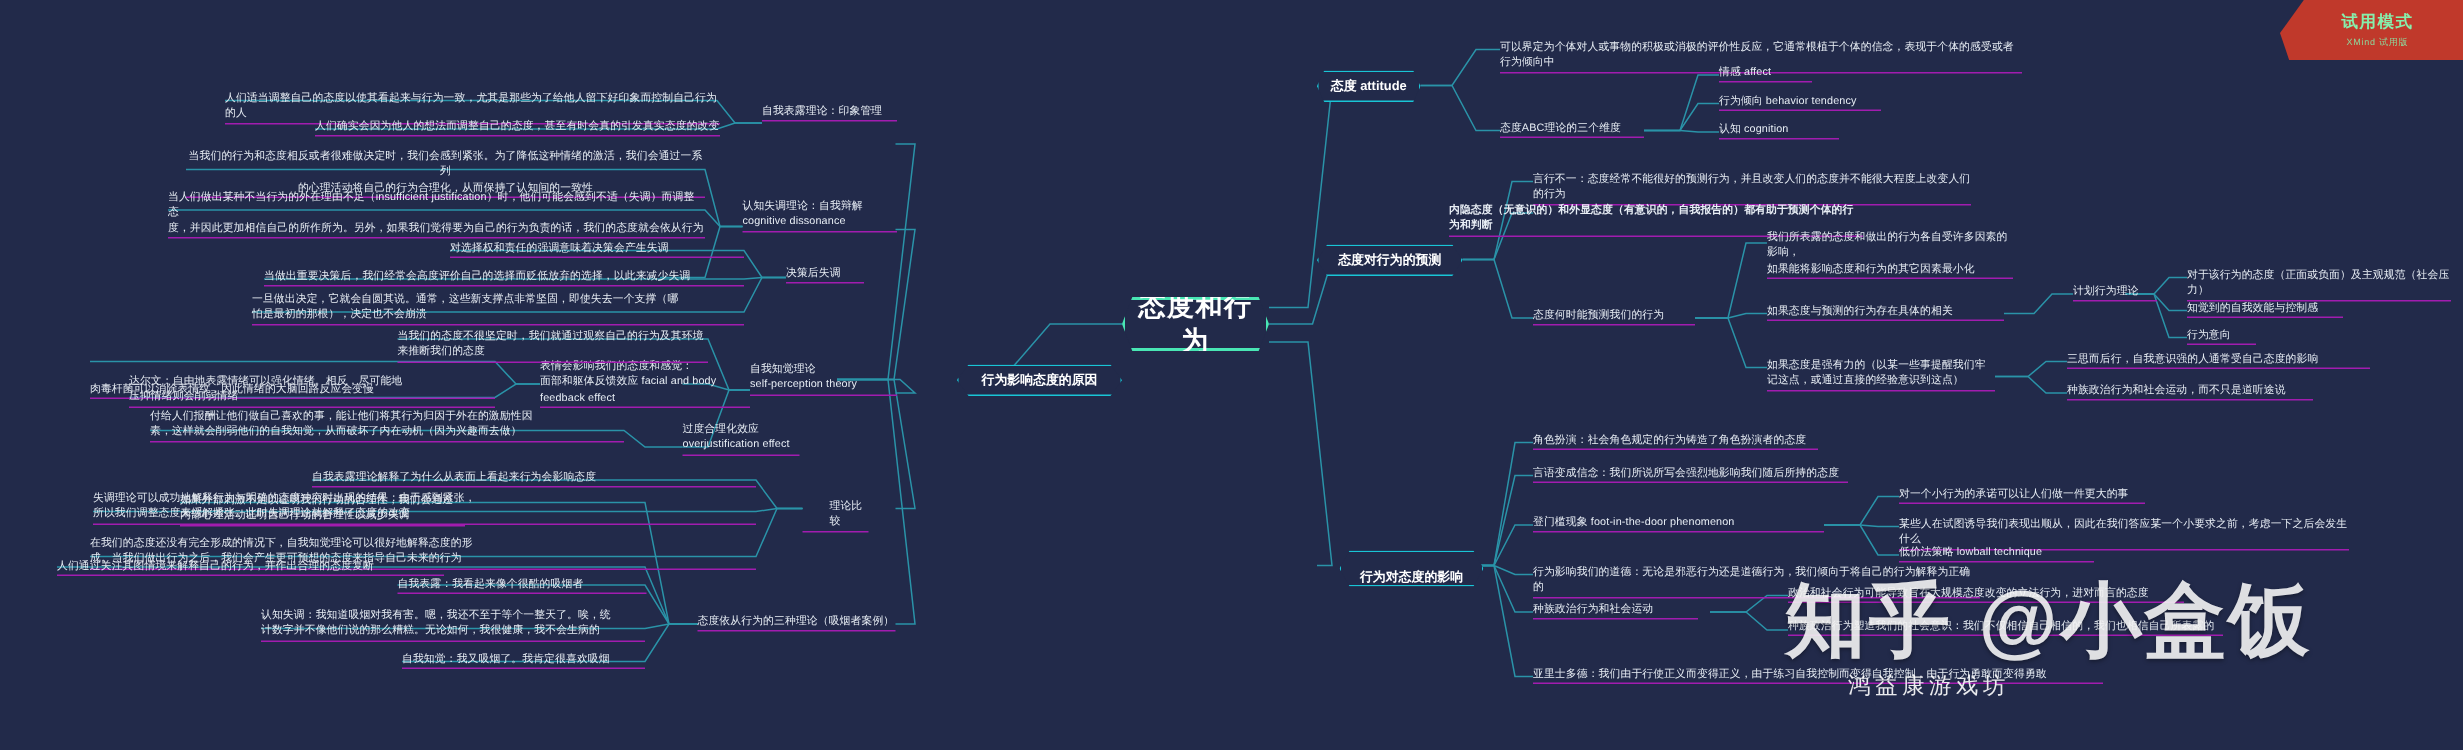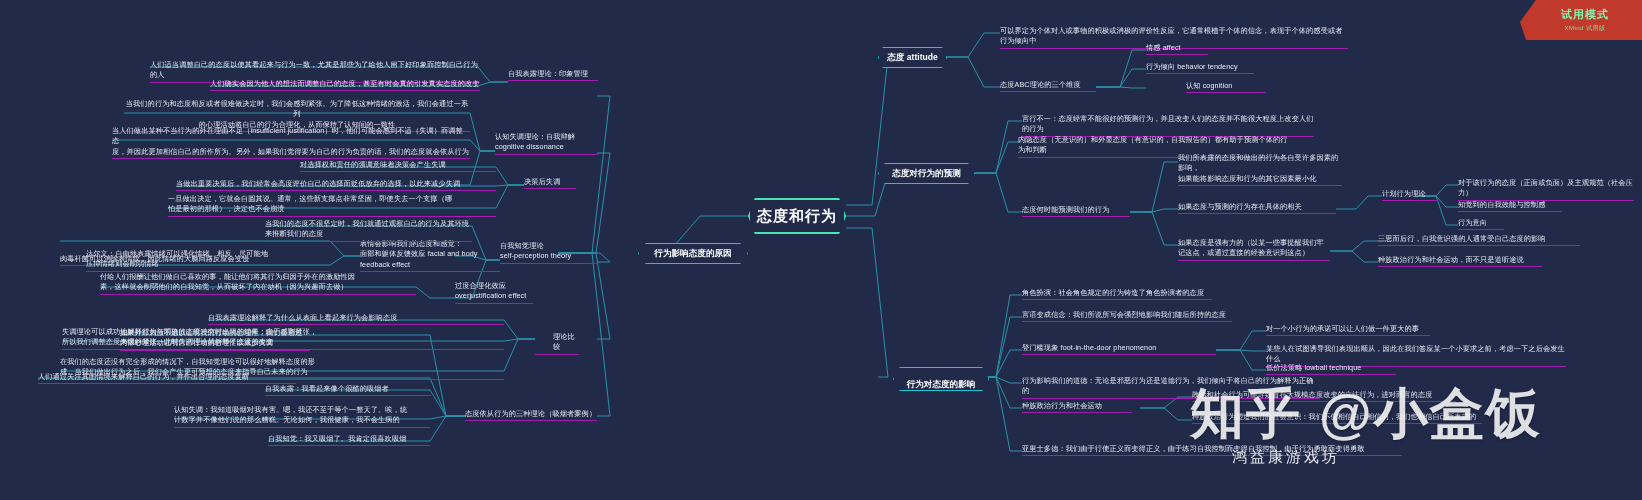--- a/index.html
+++ b/index.html
@@ -38,21 +38,21 @@
     line-height: 1.3;
     background: #222a4a;
     border: 1.4px solid #19c5d6;
     clip-path: polygon(7% 0, 93% 0, 100% 50%, 93% 100%, 7% 100%, 0 50%);
     font-size: 8px;
     white-space: pre-line;
   }
   .hex.root {
     border-color: #49e6b4;
     border-width: 2px;
-    font-size: 15px;
+    font-size: 18px;
     letter-spacing: 1px;
   }
   .hex.lvl1 { font-size: 8.6px; }
 
   
   #ribbon {
     position: absolute;
     top: 0; right: 0;
     width: 122px; height: 40px;
     background: #c0392b;
@@ -232,27 +232,27 @@
 计数字并不像他们说的那么糟糕。无论如何，我很健康，我不会生病的</div>
   <div class="tx" style="left:268px; top:434px; width:162px;">自我知觉：我又吸烟了。我肯定很喜欢吸烟</div>
 
   <div class="hex lvl1" style="left:878px; top:47px; width:69px; height:21px;">
     <span>态度 attitude</span>
   </div>
   <div class="tx" style="left:1000px; top:26px; width:348px;">可以界定为个体对人或事物的积极或消极的评价性反应，它通常根植于个体的信念，表现于个体的感受或者行为倾向中</div>
   <div class="tx" style="left:1000px; top:80px; width:96px;">态度ABC理论的三个维度</div>
   <div class="tx" style="left:1146px; top:43px; width:62px;">情感 affect</div>
   <div class="tx" style="left:1146px; top:62px; width:108px;">行为倾向 behavior tendency</div>
-  <div class="tx" style="left:1146px; top:81px; width:80px;margin-left:40px;">认知 cognition</div>
+  <div class="tx" style="left:1146px; top:81px; width:80px;">认知 cognition</div>
 
   <div class="hex lvl1" style="left:878px; top:163px; width:97px; height:21px;">
     <span>态度对行为的预测</span>
   </div>
   <div class="tx" style="left:1022px; top:114px; width:292px;">言行不一：态度经常不能很好的预测行为，并且改变人们的态度并不能很大程度上改变人们的行为</div>
-  <div class="tx" style="left:1018px; top:135px; width:276px;">内隐态度（无意识的）和外显态度（有意识的，自我报告的）都有助于预测个体的行为和判断</div>
+  <div class="tx" style="left:966px; top:135px; width:276px;font-weight:bold;">内隐态度（无意识的）和外显态度（有意识的，自我报告的）都有助于预测个体的行为和判断</div>
   <div class="tx" style="left:1022px; top:205px; width:108px;">态度何时能预测我们的行为</div>
   <div class="tx" style="left:1178px; top:153px; width:164px;">我们所表露的态度和做出的行为各自受许多因素的影响，
 如果能将影响态度和行为的其它因素最小化</div>
   <div class="tx" style="left:1178px; top:202px; width:158px;">如果态度与预测的行为存在具体的相关</div>
   <div class="tx" style="left:1382px; top:189px; width:56px;">计划行为理论</div>
   <div class="tx" style="left:1458px; top:178px; width:176px;">对于该行为的态度（正面或负面）及主观规范（社会压力）</div>
   <div class="tx" style="left:1458px; top:200px; width:104px;">知觉到的自我效能与控制感</div>
   <div class="tx" style="left:1458px; top:218px; width:46px;">行为意向</div>
   <div class="tx" style="left:1178px; top:238px; width:152px;">如果态度是强有力的（以某一些事提醒我们牢
 记这点，或通过直接的经验意识到这点）</div>

